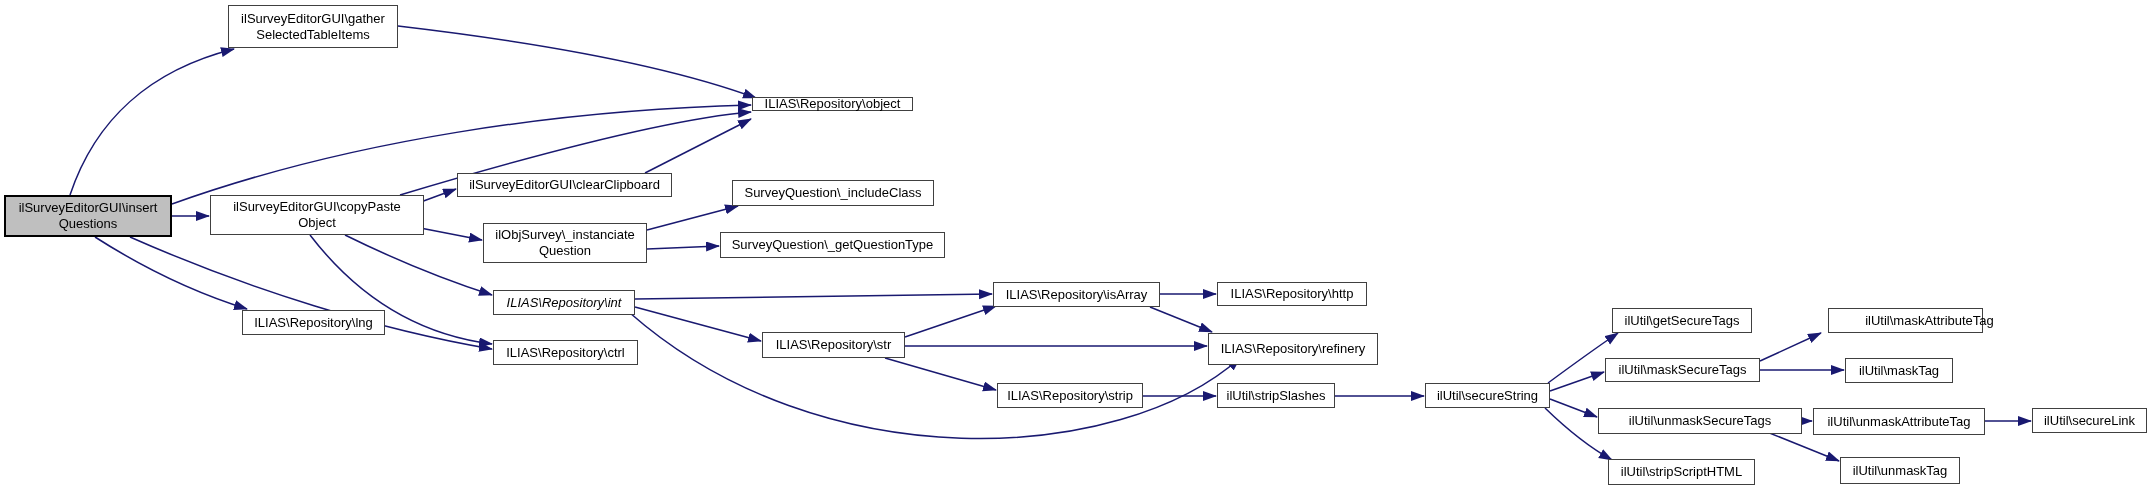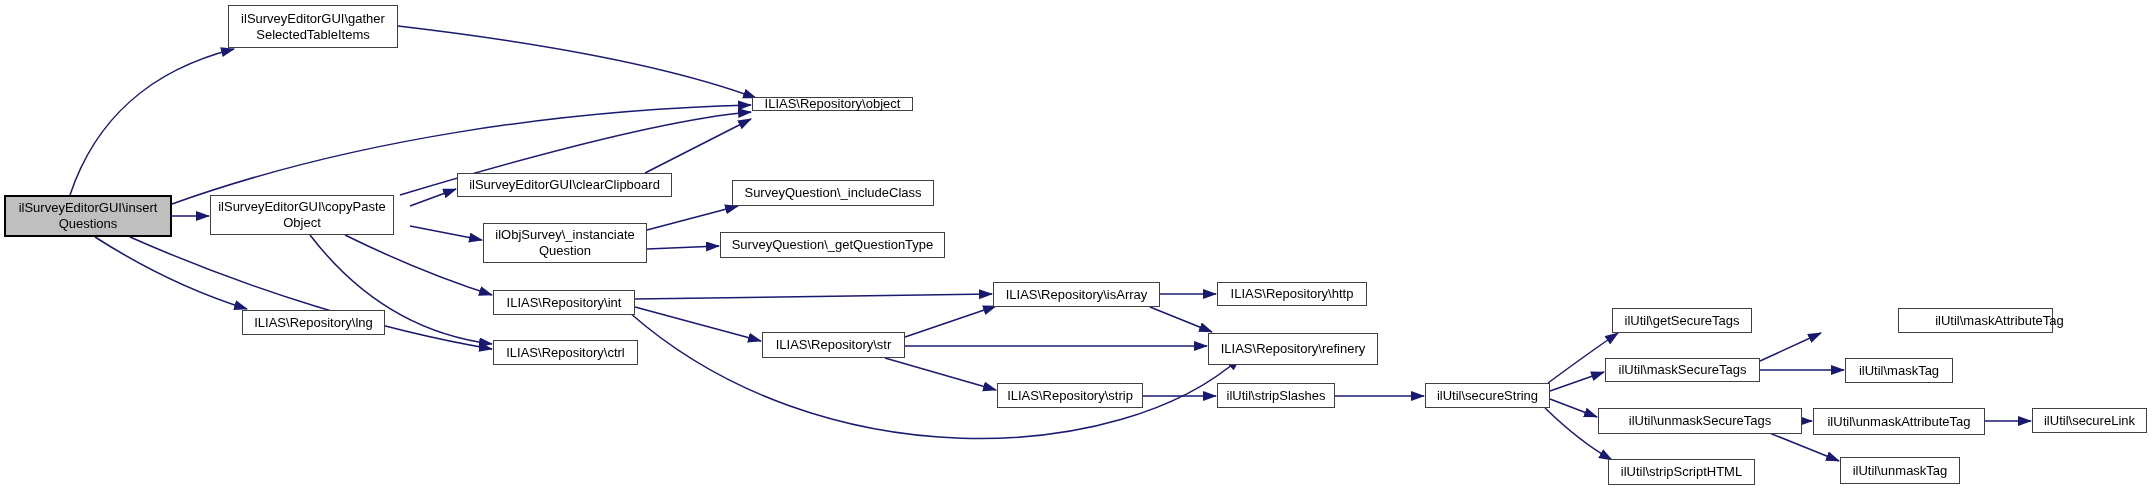--- a/index.html
+++ b/index.html
@@ -61,38 +61,38 @@
         <div>ilSurveyEditorGUI\insert</div>
         <div>Questions</div>
       </div>
       <div class="node" style="left: 228px; top: 5px; width: 170px; height: 43px;">
         <div>ilSurveyEditorGUI\gather</div>
         <div>SelectedTableItems</div>
       </div>
       <div class="node" style="left: 752px; top: 97px; width: 161px; height: 14px;">
         <div>ILIAS\Repository\object</div>
       </div>
-      <div class="node" style="left: 210px; top: 195px; width: 184px; height: 40px;">
+      <div class="node" style="left: 210px; top: 195px; width: 214px; height: 40px;">
         <div>ilSurveyEditorGUI\copyPaste</div>
         <div>Object</div>
       </div>
       <div class="node" style="left: 457px; top: 173px; width: 215px; height: 24px;">
         <div>ilSurveyEditorGUI\clearClipboard</div>
       </div>
       <div class="node" style="left: 732px; top: 180px; width: 202px; height: 26px;">
         <div>SurveyQuestion\_includeClass</div>
       </div>
       <div class="node" style="left: 483px; top: 223px; width: 164px; height: 40px;">
         <div>ilObjSurvey\_instanciate</div>
         <div>Question</div>
       </div>
       <div class="node" style="left: 720px; top: 232px; width: 225px; height: 26px;">
         <div>SurveyQuestion\_getQuestionType</div>
       </div>
-      <div class="node" style="left: 493px; top: 290px; width: 142px; height: 25px;">
+      <div class="node" style="left: 493px; top: 290px; width: 142px; height: 25px; font-style: italic;">
         <div>ILIAS\Repository\int</div>
       </div>
       <div class="node" style="left: 242px; top: 310px; width: 143px; height: 25px;">
         <div>ILIAS\Repository\lng</div>
       </div>
       <div class="node" style="left: 493px; top: 340px; width: 145px; height: 25px;">
         <div>ILIAS\Repository\ctrl</div>
       </div>
       <div class="node" style="left: 762px; top: 332px; width: 143px; height: 26px;">
         <div>ILIAS\Repository\str</div>
@@ -120,21 +120,21 @@
       </div>
       <div class="node" style="left: 1605px; top: 358px; width: 155px; height: 24px;">
         <div>ilUtil\maskSecureTags</div>
       </div>
       <div class="node" style="left: 1598px; top: 408px; width: 204px; height: 26px;">
         <div>ilUtil\unmaskSecureTags</div>
       </div>
       <div class="node" style="left: 1608px; top: 459px; width: 147px; height: 26px;">
         <div>ilUtil\stripScriptHTML</div>
       </div>
-      <div class="node" style="left: 1898px; top: 308px; width: 155px; height: 25px; padding-left: 48px;">
+      <div class="node" style="left: 1828px; top: 308px; width: 155px; height: 25px; padding-left: 48px;">
         <div>ilUtil\maskAttributeTag</div>
       </div>
       <div class="node" style="left: 1845px; top: 358px; width: 108px; height: 25px;">
         <div>ilUtil\maskTag</div>
       </div>
       <div class="node" style="left: 1813px; top: 408px; width: 172px; height: 27px;">
         <div>ilUtil\unmaskAttributeTag</div>
       </div>
       <div class="node" style="left: 1840px; top: 457px; width: 120px; height: 27px;">
         <div>ilUtil\unmaskTag</div>

